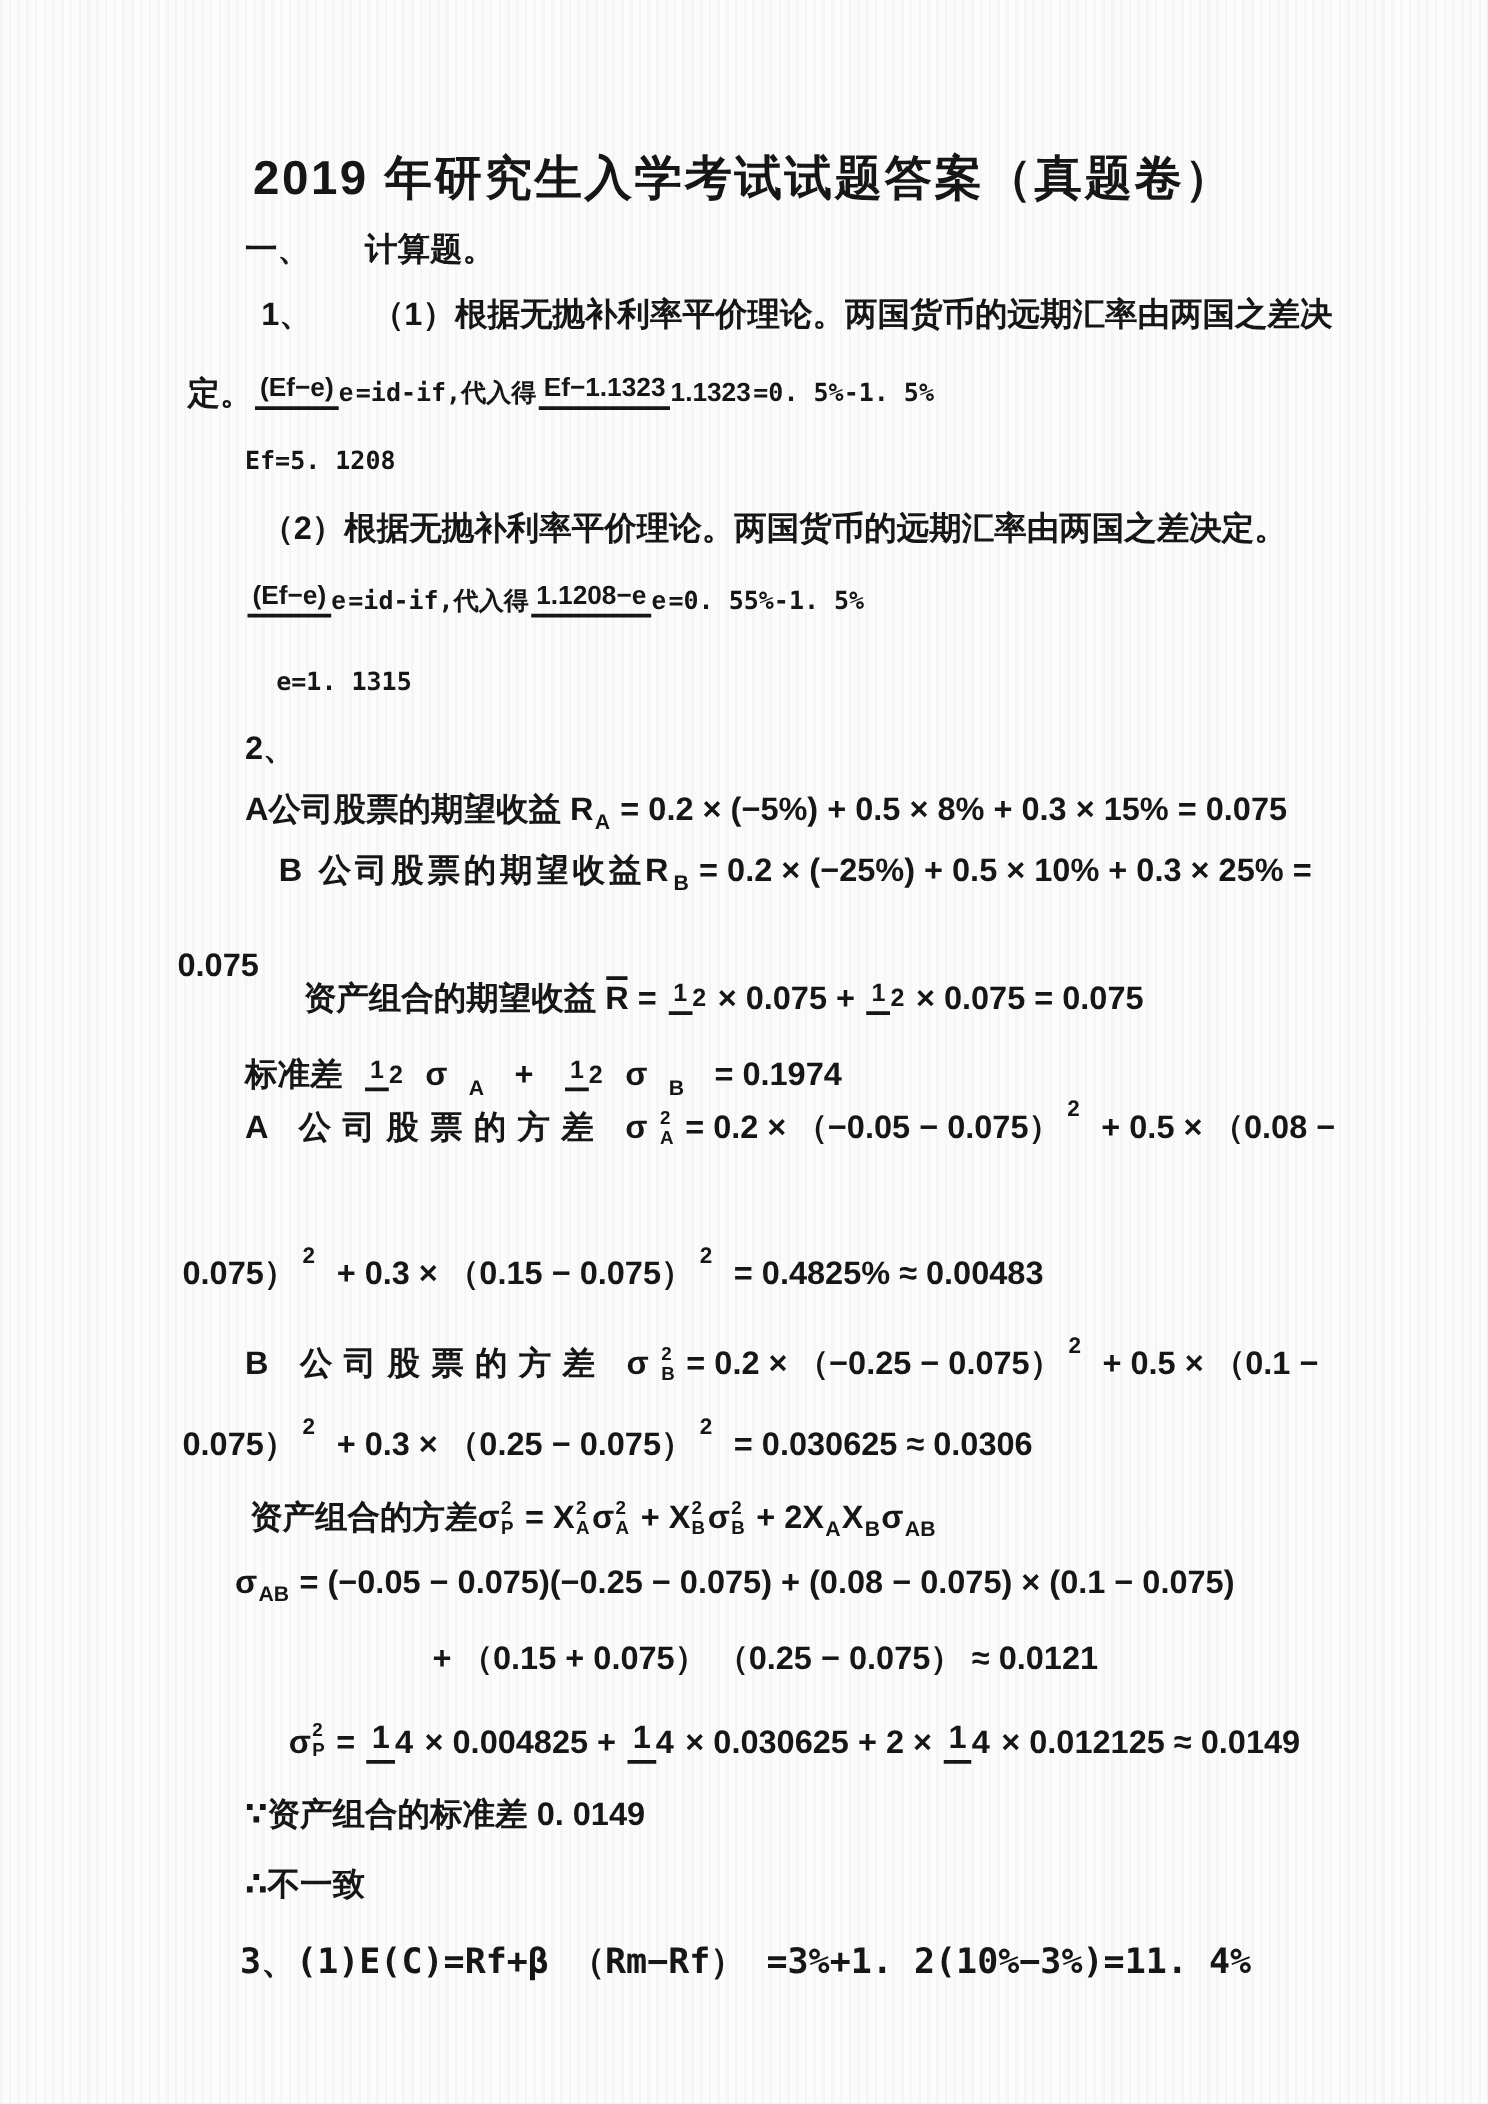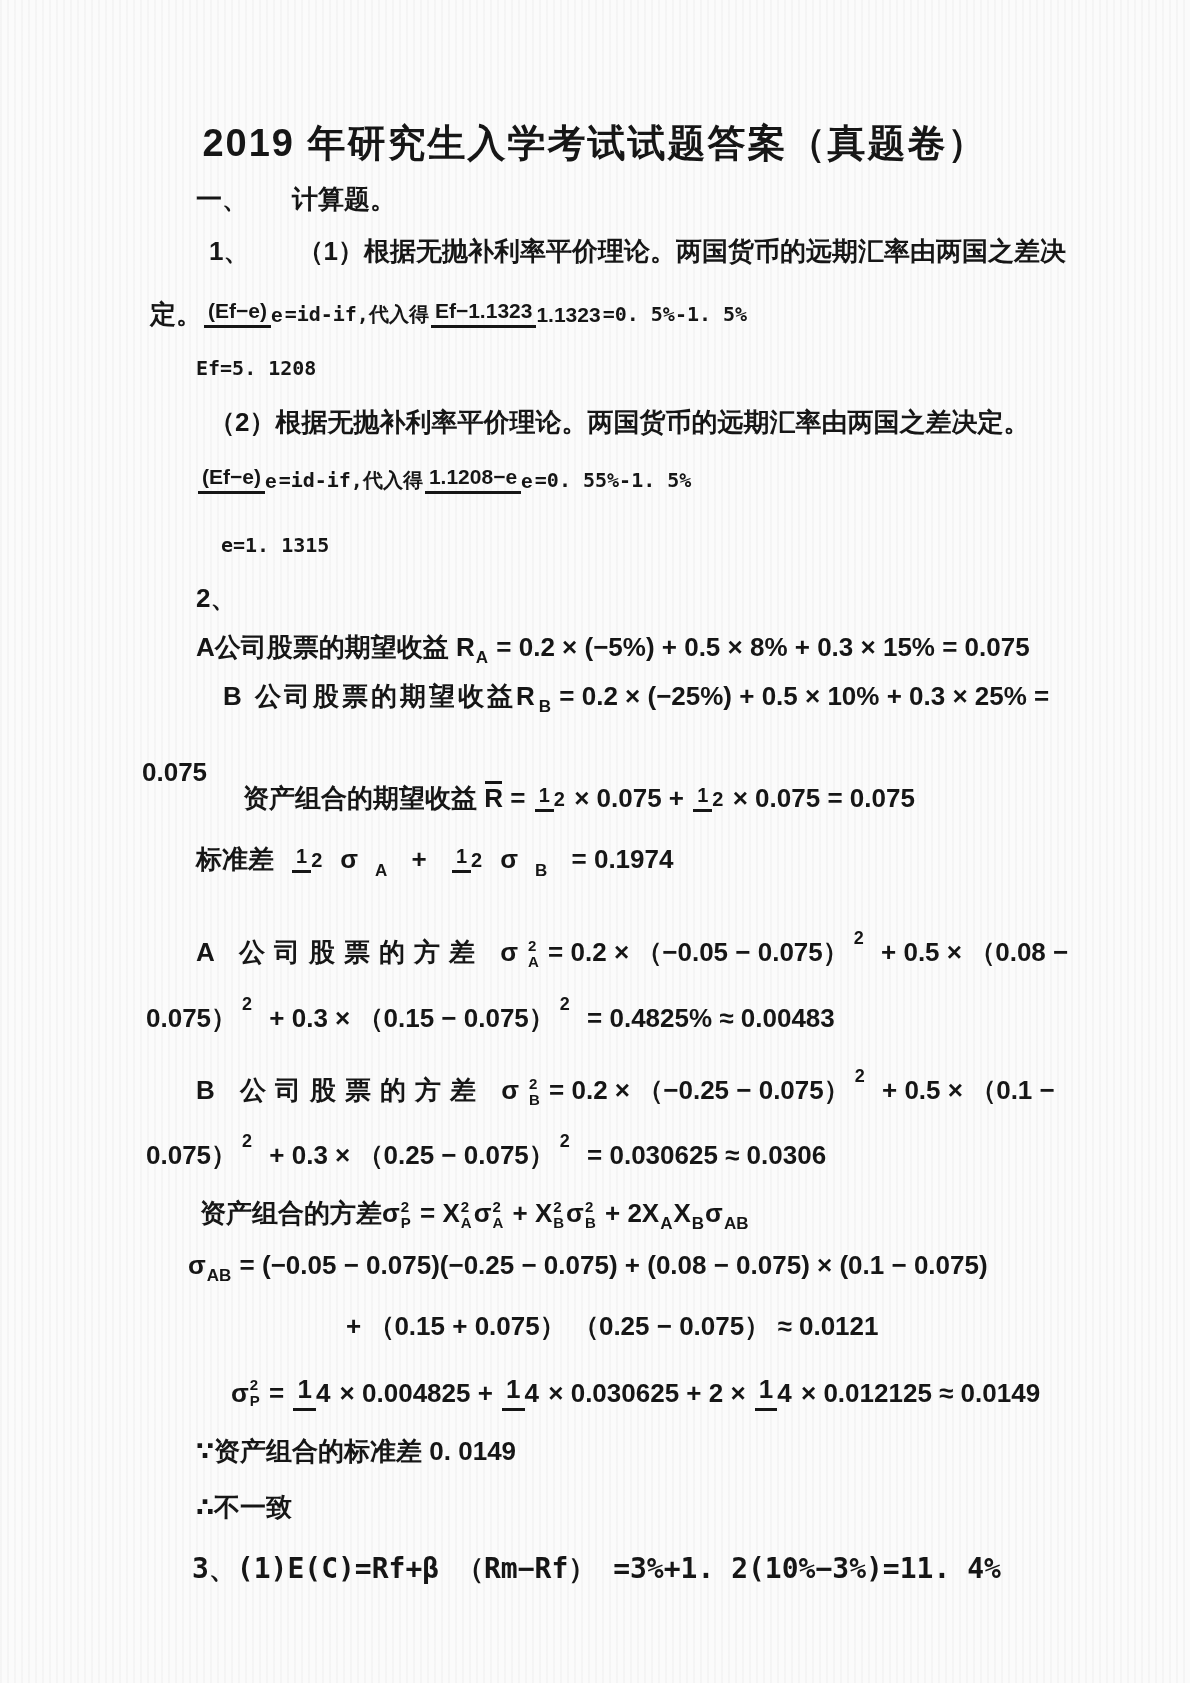--- a/index.html
+++ b/index.html
@@ -103,21 +103,21 @@
     <span class="frac sm"><span class="fn">1</span><span class="fd">2</span></span>
     <span>σ</span>
       <span class="sb" style="top:12px">A</span>
     <span> + </span>
     <span class="frac sm"><span class="fn">1</span><span class="fd">2</span></span>
     <span>σ</span>
       <span class="sb" style="top:12px">B</span>
     <span> = 0.1974</span>
   </div>
 
-  <div class="line" style="top:936px;left:196px;">
+  <div class="line" style="top:885px;left:196px;">
     <span class="sp9">A 公司股票的方差 σ</span><span class="ss"><span>2</span><span>A</span></span><span> = 0.2 × （−0.05 − 0.075）</span><span class="p2">2</span><span> + 0.5 × （0.08 −</span>
   </div>
 
   <div class="line" style="top:1002px;left:146px;">
     <span>0.075）</span><span class="p2">2</span><span> + 0.3 × （0.15 − 0.075）</span><span class="p2">2</span><span> = 0.4825% ≈ 0.00483</span>
   </div>
 
   <div class="line" style="top:1074px;left:196px;">
     <span class="sp9">B 公司股票的方差 σ</span><span class="ss"><span>2</span><span>B</span></span><span> = 0.2 × （−0.25 − 0.075）</span><span class="p2">2</span><span> + 0.5 × （0.1 −</span>
   </div>

